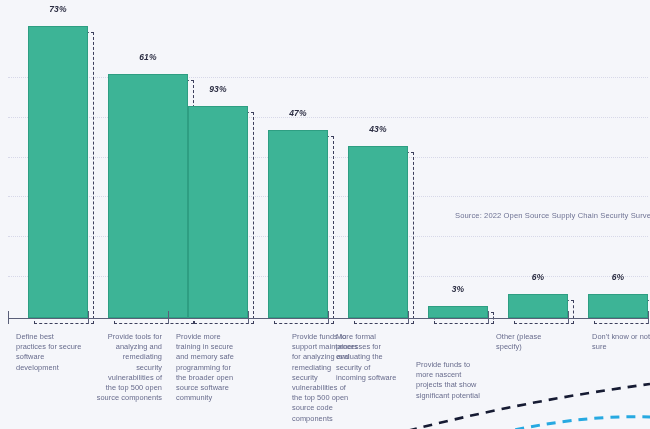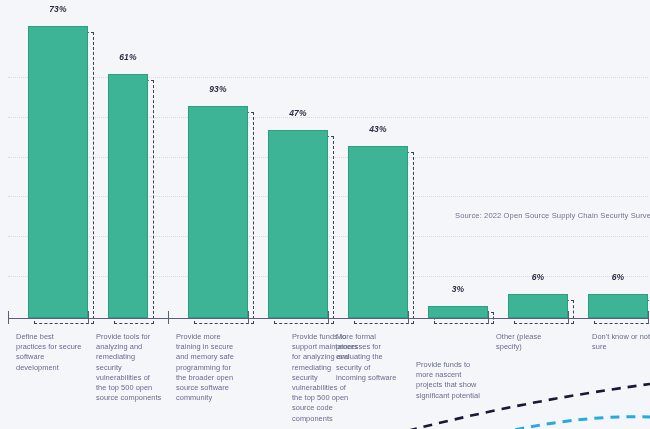--- a/index.html
+++ b/index.html
@@ -81,21 +81,21 @@
     <div class="gridline" style="top:196px"></div>
     <div class="gridline" style="top:236px"></div>
     <div class="gridline" style="top:276px"></div>
 
     <div id="bars">
         <div class="bar-group" style="left: 28px; width: 60px; height: 302px; bottom: 1px;">
           <div class="bar-ghost" style="height: 292px; border-color: rgb(60, 63, 92);"></div>
           <div class="bar-solid" style="height: 292px; background: rgb(61, 180, 150);"></div>
           <div class="bar-label" style="bottom: 304px;">73%</div>
         </div>
-        <div class="bar-group" style="left: 108px; width: 40px; height: 254px; bottom: 1px;">
+        <div class="bar-group" style="left: 108px; width: 80px; height: 254px; bottom: 1px;">
           <div class="bar-ghost" style="height: 244px; border-color: rgb(60, 63, 92);"></div>
           <div class="bar-solid" style="height: 244px; background: rgb(61, 180, 150);"></div>
           <div class="bar-label" style="bottom: 256px;">61%</div>
         </div>
         <div class="bar-group" style="left: 188px; width: 60px; height: 222px; bottom: 1px;">
           <div class="bar-ghost" style="height: 212px; border-color: rgb(60, 63, 92);"></div>
           <div class="bar-solid" style="height: 212px; background: rgb(61, 180, 150);"></div>
           <div class="bar-label" style="bottom: 224px;">93%</div>
         </div>
         <div class="bar-group" style="left: 268px; width: 60px; height: 198px; bottom: 1px;">
@@ -134,21 +134,21 @@
         <div class="axis-tick" style="left: 328px;"></div>
         <div class="axis-tick" style="left: 408px;"></div>
         <div class="axis-tick" style="left: 488px;"></div>
         <div class="axis-tick" style="left: 568px;"></div>
         <div class="axis-tick" style="left: 648px;"></div>
       </div>
   </div>
 
   <div id="xlabels">
       <div class="xlabel" style="left: 16px; width: 66px;">Define best practices for secure software development</div>
-      <div class="xlabel" style="left: 96px; width: 66px;">Provide tools for analyzing and remediating security vulnerabilities of the top 500 open source components</div>
+      <div class="xlabel" style="left: 96px; width: 66px; text-align: right;">Provide tools for analyzing and remediating security vulnerabilities of the top 500 open source components</div>
       <div class="xlabel" style="left: 176px; width: 66px;">Provide more training in secure and memory safe programming for the broader open source software community</div>
       <div class="xlabel" style="left: 268px; width: 66px; margin-left: 24px;">Provide funds to support maintainers for analyzing and remediating security vulnerabilities of the top 500 open source code components</div>
       <div class="xlabel" style="left: 336px; width: 66px;">More formal processes for evaluating the security of incoming software</div>
       <div class="xlabel" style="left: 416px; width: 66px; margin-top: 28px;">Provide funds to more nascent projects that show significant potential</div>
       <div class="xlabel" style="left: 496px; width: 66px;">Other (please specify)</div>
       <div class="xlabel" style="left: 592px; width: 66px;">Don't know or not sure</div>
     </div>
 
   <div class="source-note">Source: 2022 Open Source Supply Chain Security Survey.</div>
 

